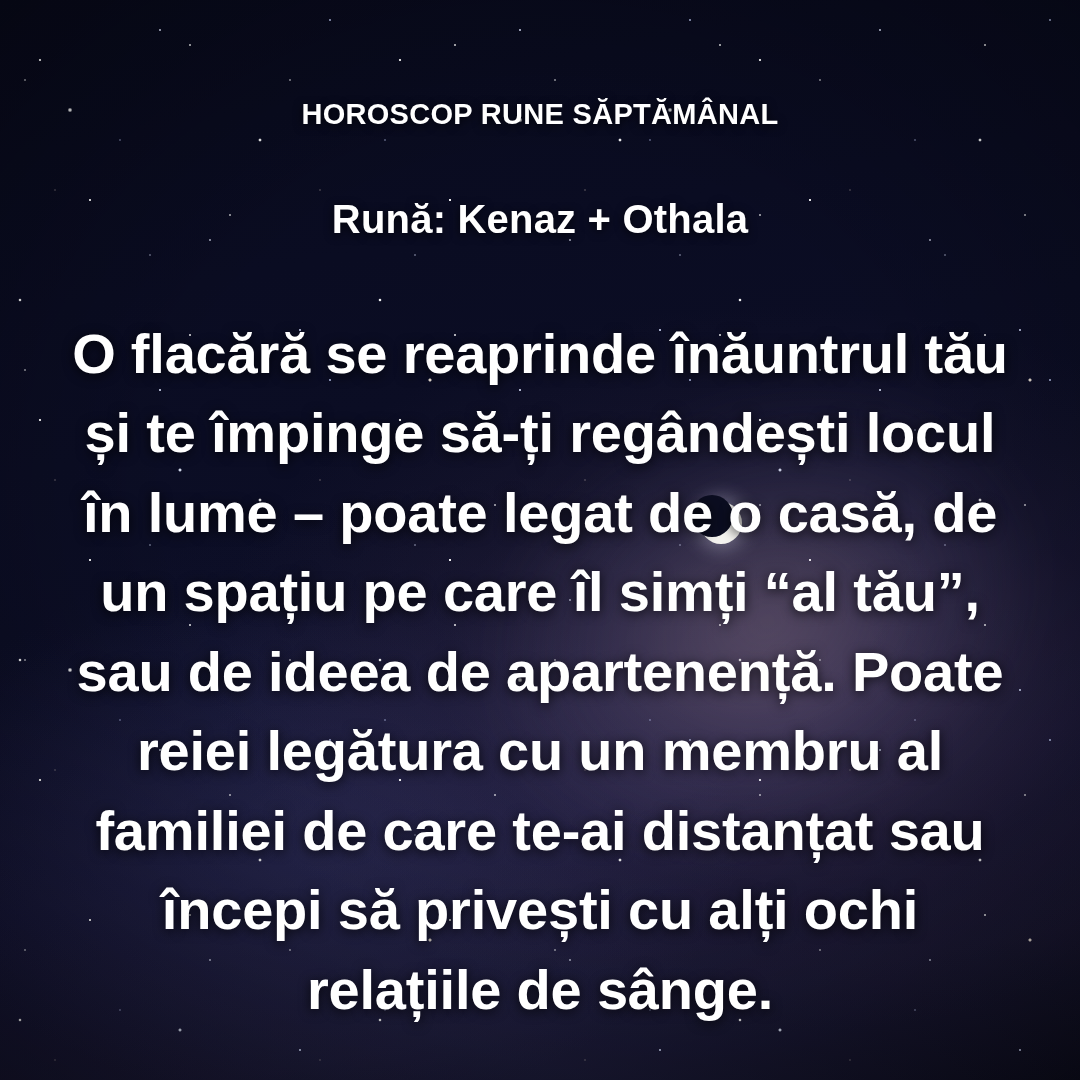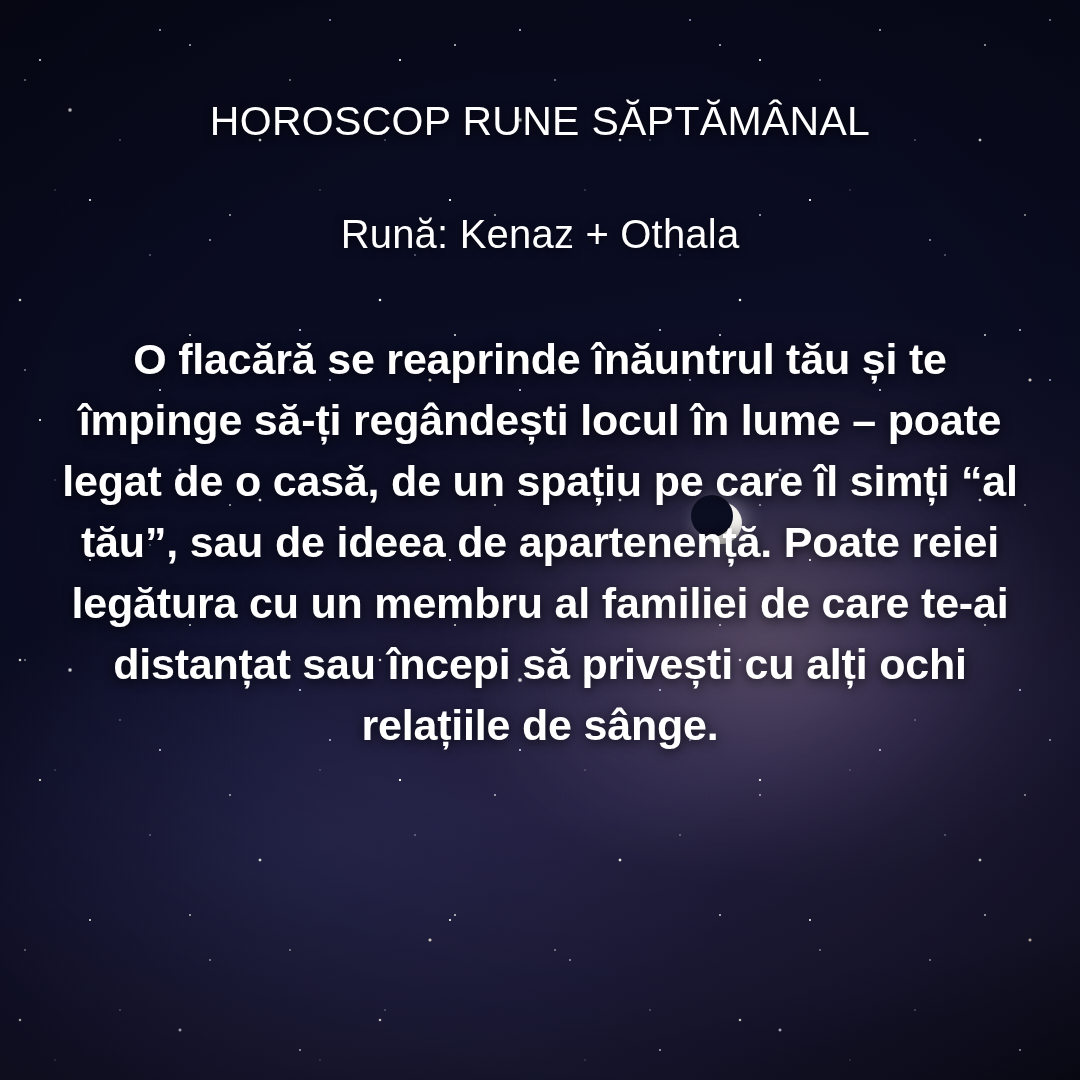--- a/index.html
+++ b/index.html
@@ -117,40 +117,40 @@
   
   .content {
     position: absolute;
     inset: 0;
     padding: 96px 44px 0 44px;
     box-sizing: border-box;
     text-align: center;
     color: #ffffff;
   }
   .headline {
-    font-size: 41px;
-    font-weight: normal;
+    font-size: 29px;
+    font-weight: bold;
     letter-spacing: 0.3px;
     line-height: 1.26;
     text-shadow: 0 2px 10px rgba(0,0,0,0.75);
     margin: 0;
   }
   .headline .line2 { display: block; }
 
   .rune-line {
     margin-top: 64px;
     font-size: 40px;
-    font-weight: normal;
+    font-weight: bold;
     letter-spacing: 0.2px;
     text-shadow: 0 2px 10px rgba(0,0,0,0.75);
   }
 
   .body-text {
     margin-top: 72px;
-    font-size: 43px;
+    font-size: 56px;
     font-weight: bold;
     line-height: 1.42;
     letter-spacing: -0.2px;
     padding: 0 16px;
     text-shadow: 0 2px 12px rgba(0,0,0,0.8);
   }
 </style>
 </head>
 <body>
 

